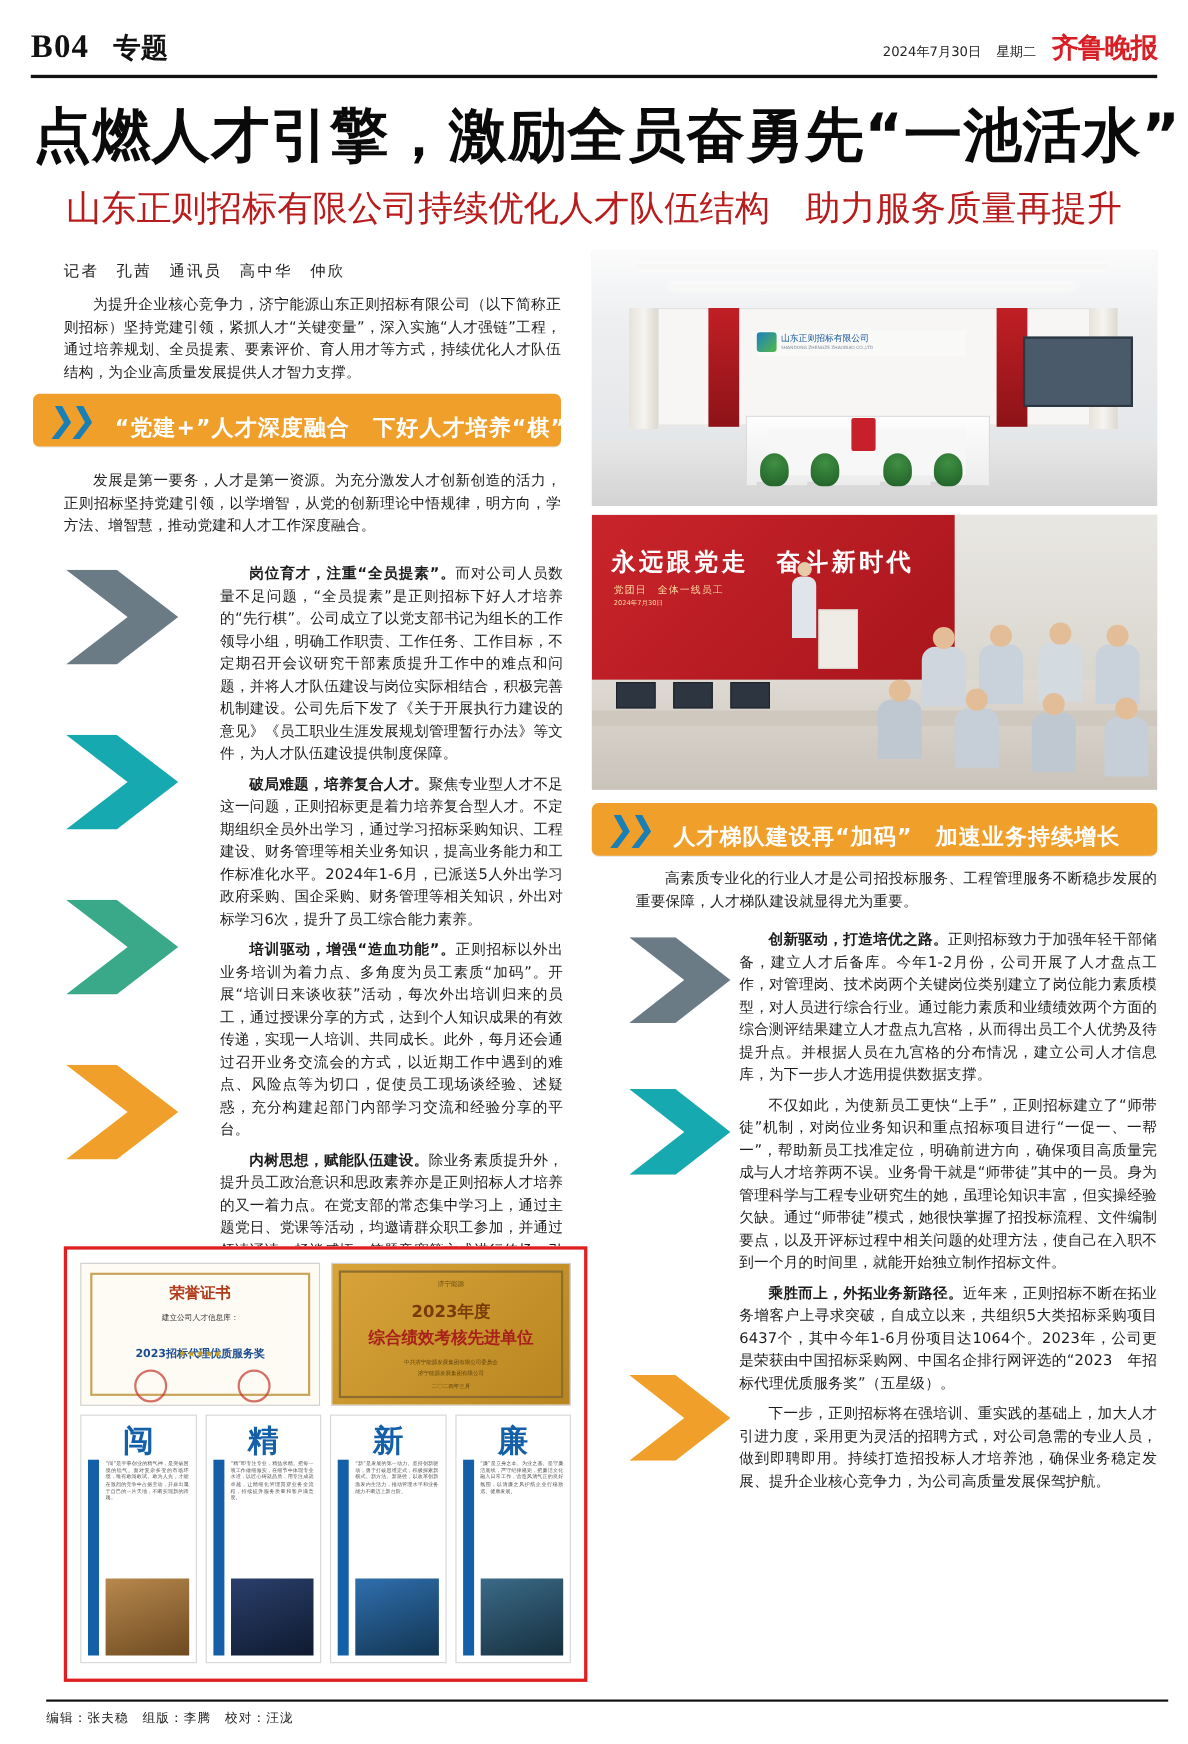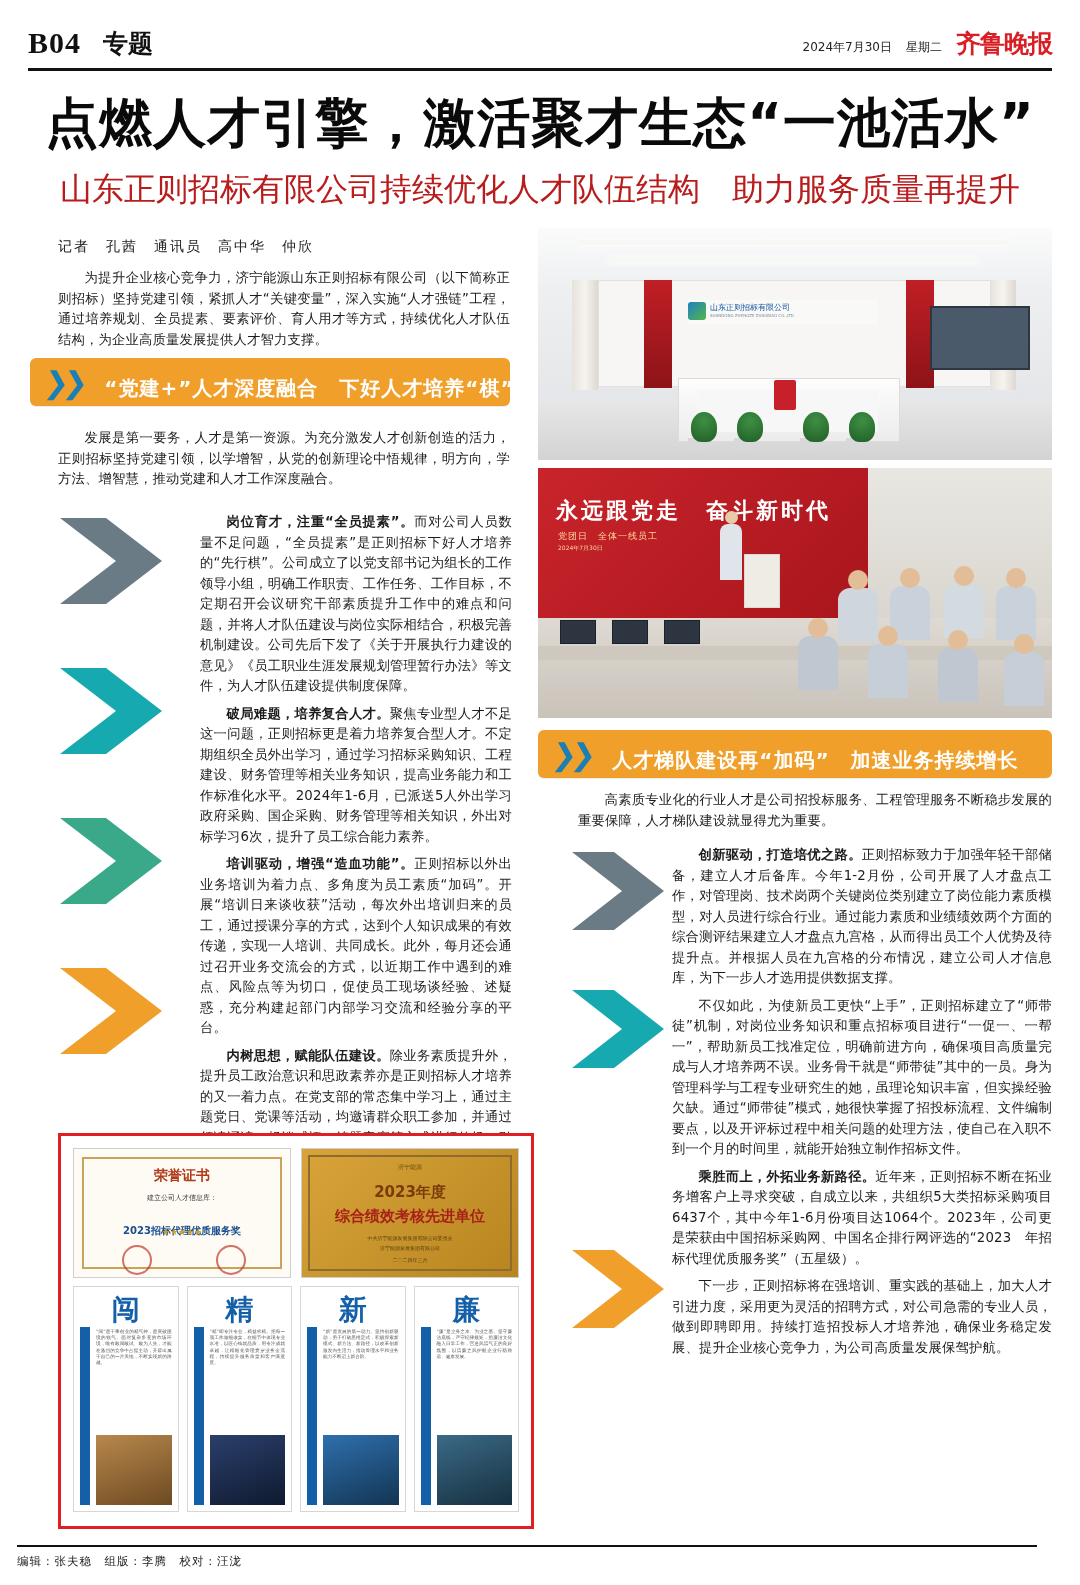--- a/index.html
+++ b/index.html
@@ -188,41 +188,41 @@
   .pimg.i2{background:linear-gradient(160deg,#2a3f6b,#0f1a30);}
   .pimg.i3{background:linear-gradient(160deg,#2f6fae,#123552);}
   .pimg.i4{background:linear-gradient(160deg,#3b6a87,#16303f);}
 
   
   .right-lead{position:absolute;left:578px;top:790px;width:474px;}
   .right-body{position:absolute;left:672px;top:845px;width:380px;}
 
   
   .footer{
-    position:absolute;left:17px;top:1545px;width:1020px;
+    position:absolute;left:42px;top:1545px;width:1020px;
     border-top:2px solid #111;padding-top:7px;
     font-family:"DejaVu Sans",sans-serif;font-size:11.5px;color:#222;letter-spacing:1px;
   }
 </style>
 </head>
 <body>
 
 <div class="page">
 
   <div class="masthead">
     <span class="mast-page">B04</span>
     <span class="mast-section">专题</span>
     <span class="mast-right">
       <span class="mast-date">2024年7月30日</span>
       <span class="mast-weekday">星期二</span>
       <span class="mast-logo">齐鲁晚报</span>
     </span>
   </div>
 
-  <div class="headline">点燃人才引擎，激活聚才生态“一池活水”</div>
+  <div class="headline">点燃人才引擎，激励全员奋勇先“一池活水”</div>
   <div class="subhead">山东正则招标有限公司持续优化人才队伍结构　助力服务质量再提升</div>
 
   <div class="byline">记者　孔茜　通讯员　高中华　仲欣</div>
 
   <div class="lead col-text">
     <p>为提升企业核心竞争力，济宁能源山东正则招标有限公司（以下简称正则招标）坚持党建引领，紧抓人才“关键变量”，深入实施“人才强链”工程，通过培养规划、全员提素、要素评价、育人用才等方式，持续优化人才队伍结构，为企业高质量发展提供人才智力支撑。</p>
   </div>
 
   <div class="banner" id="banner1">
     <span class="chev">❯❯</span>

